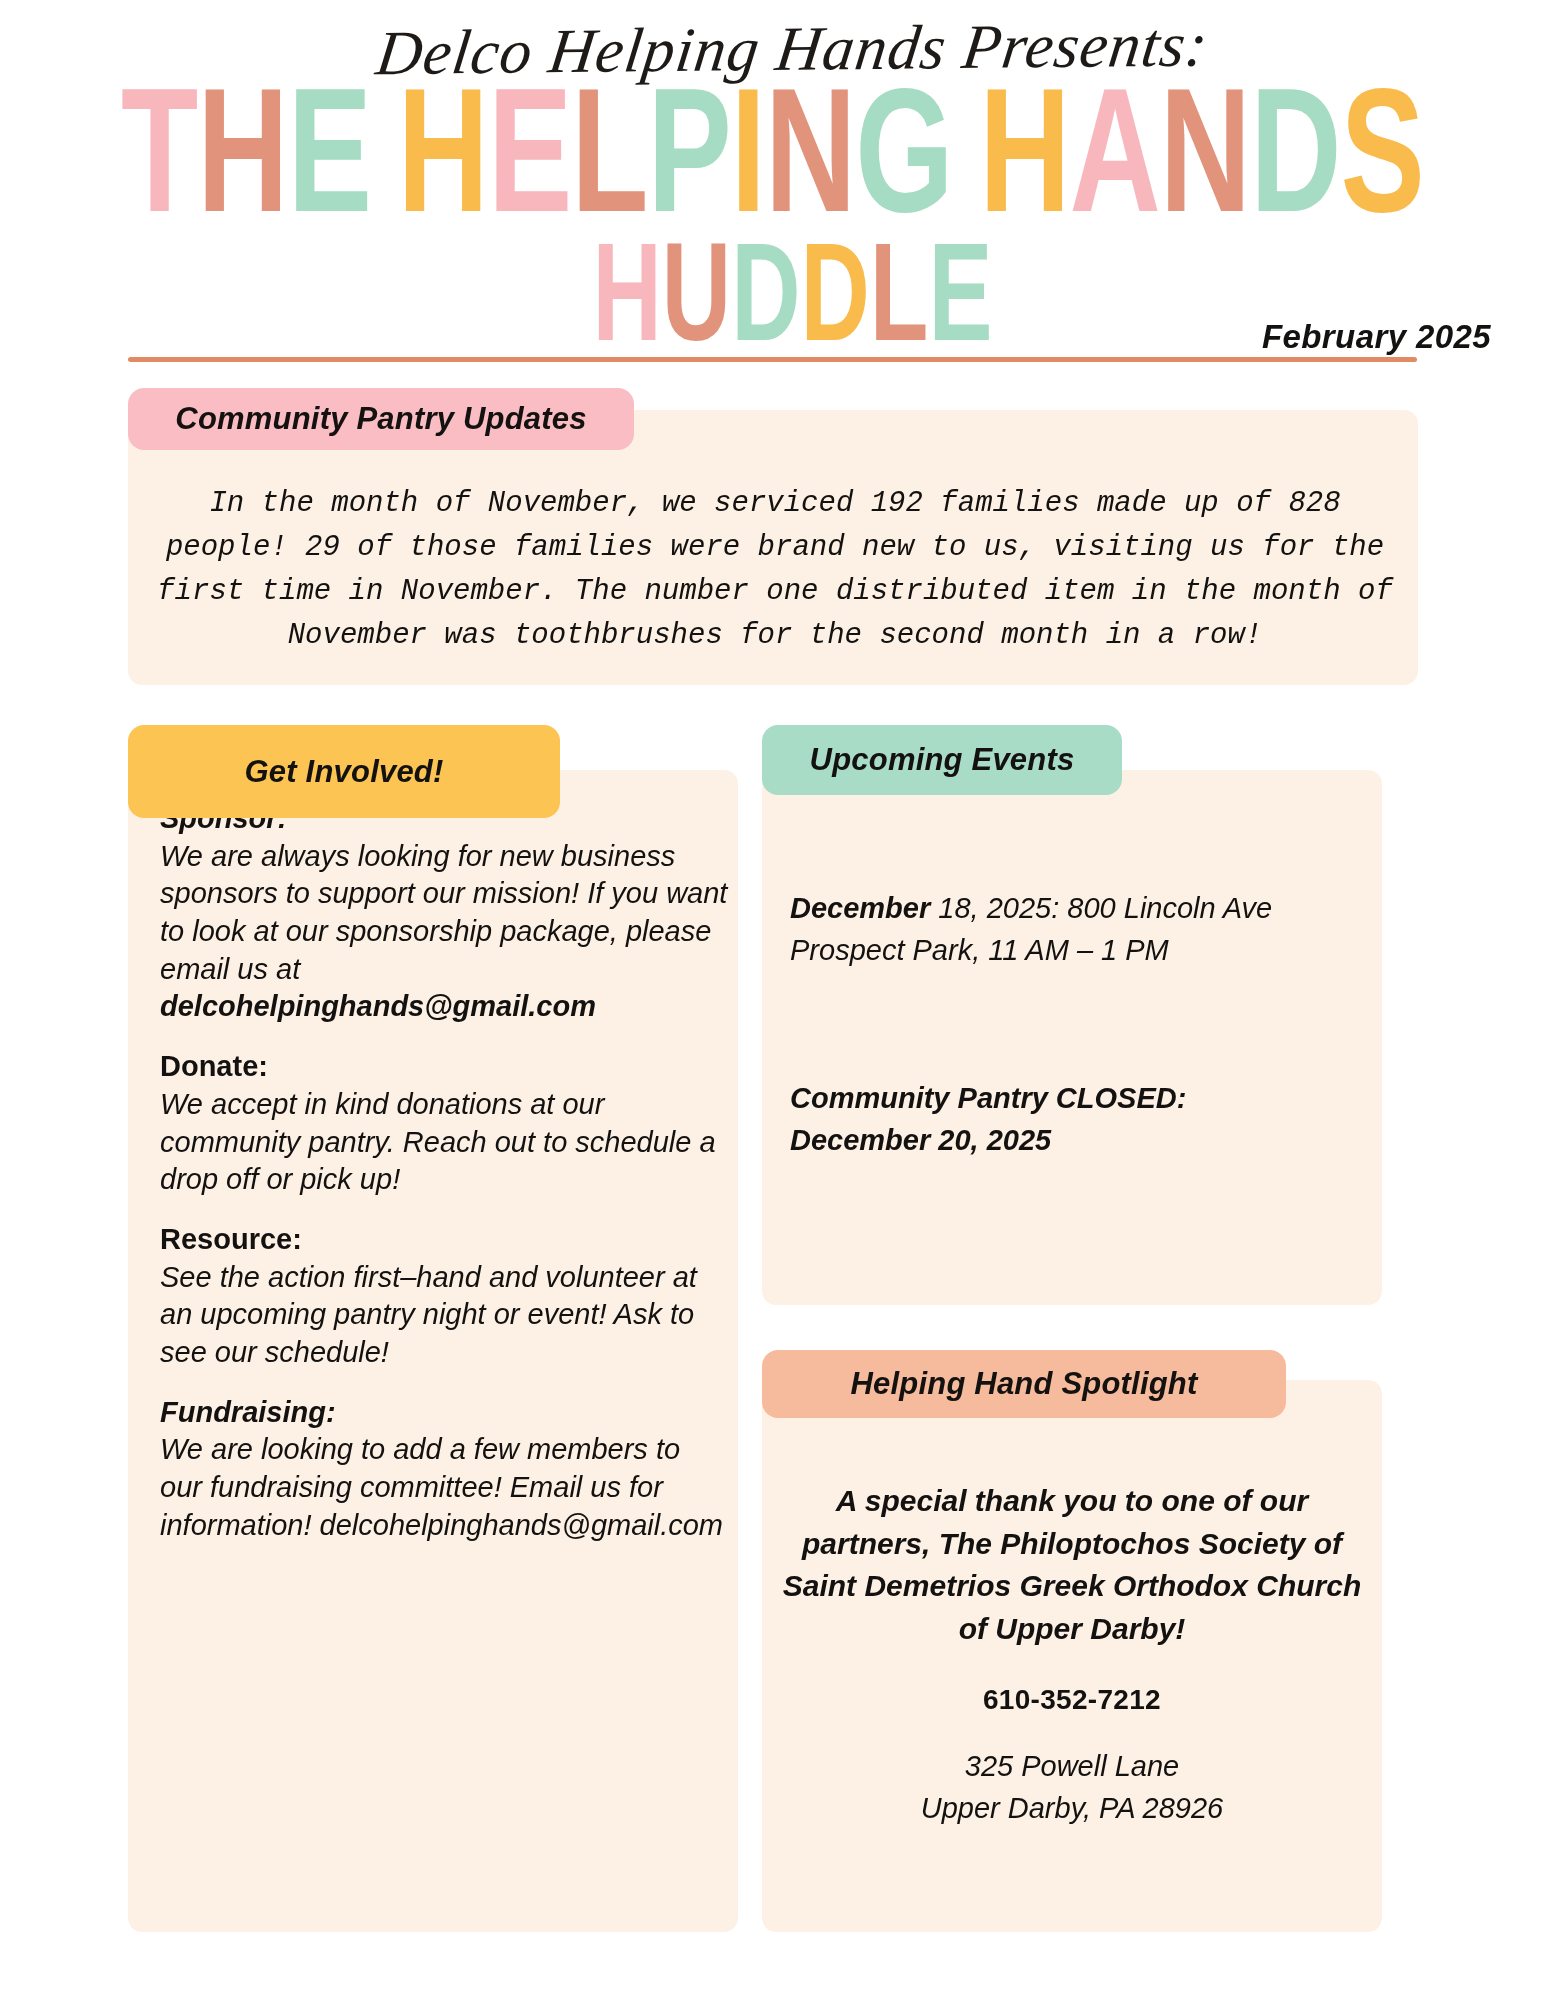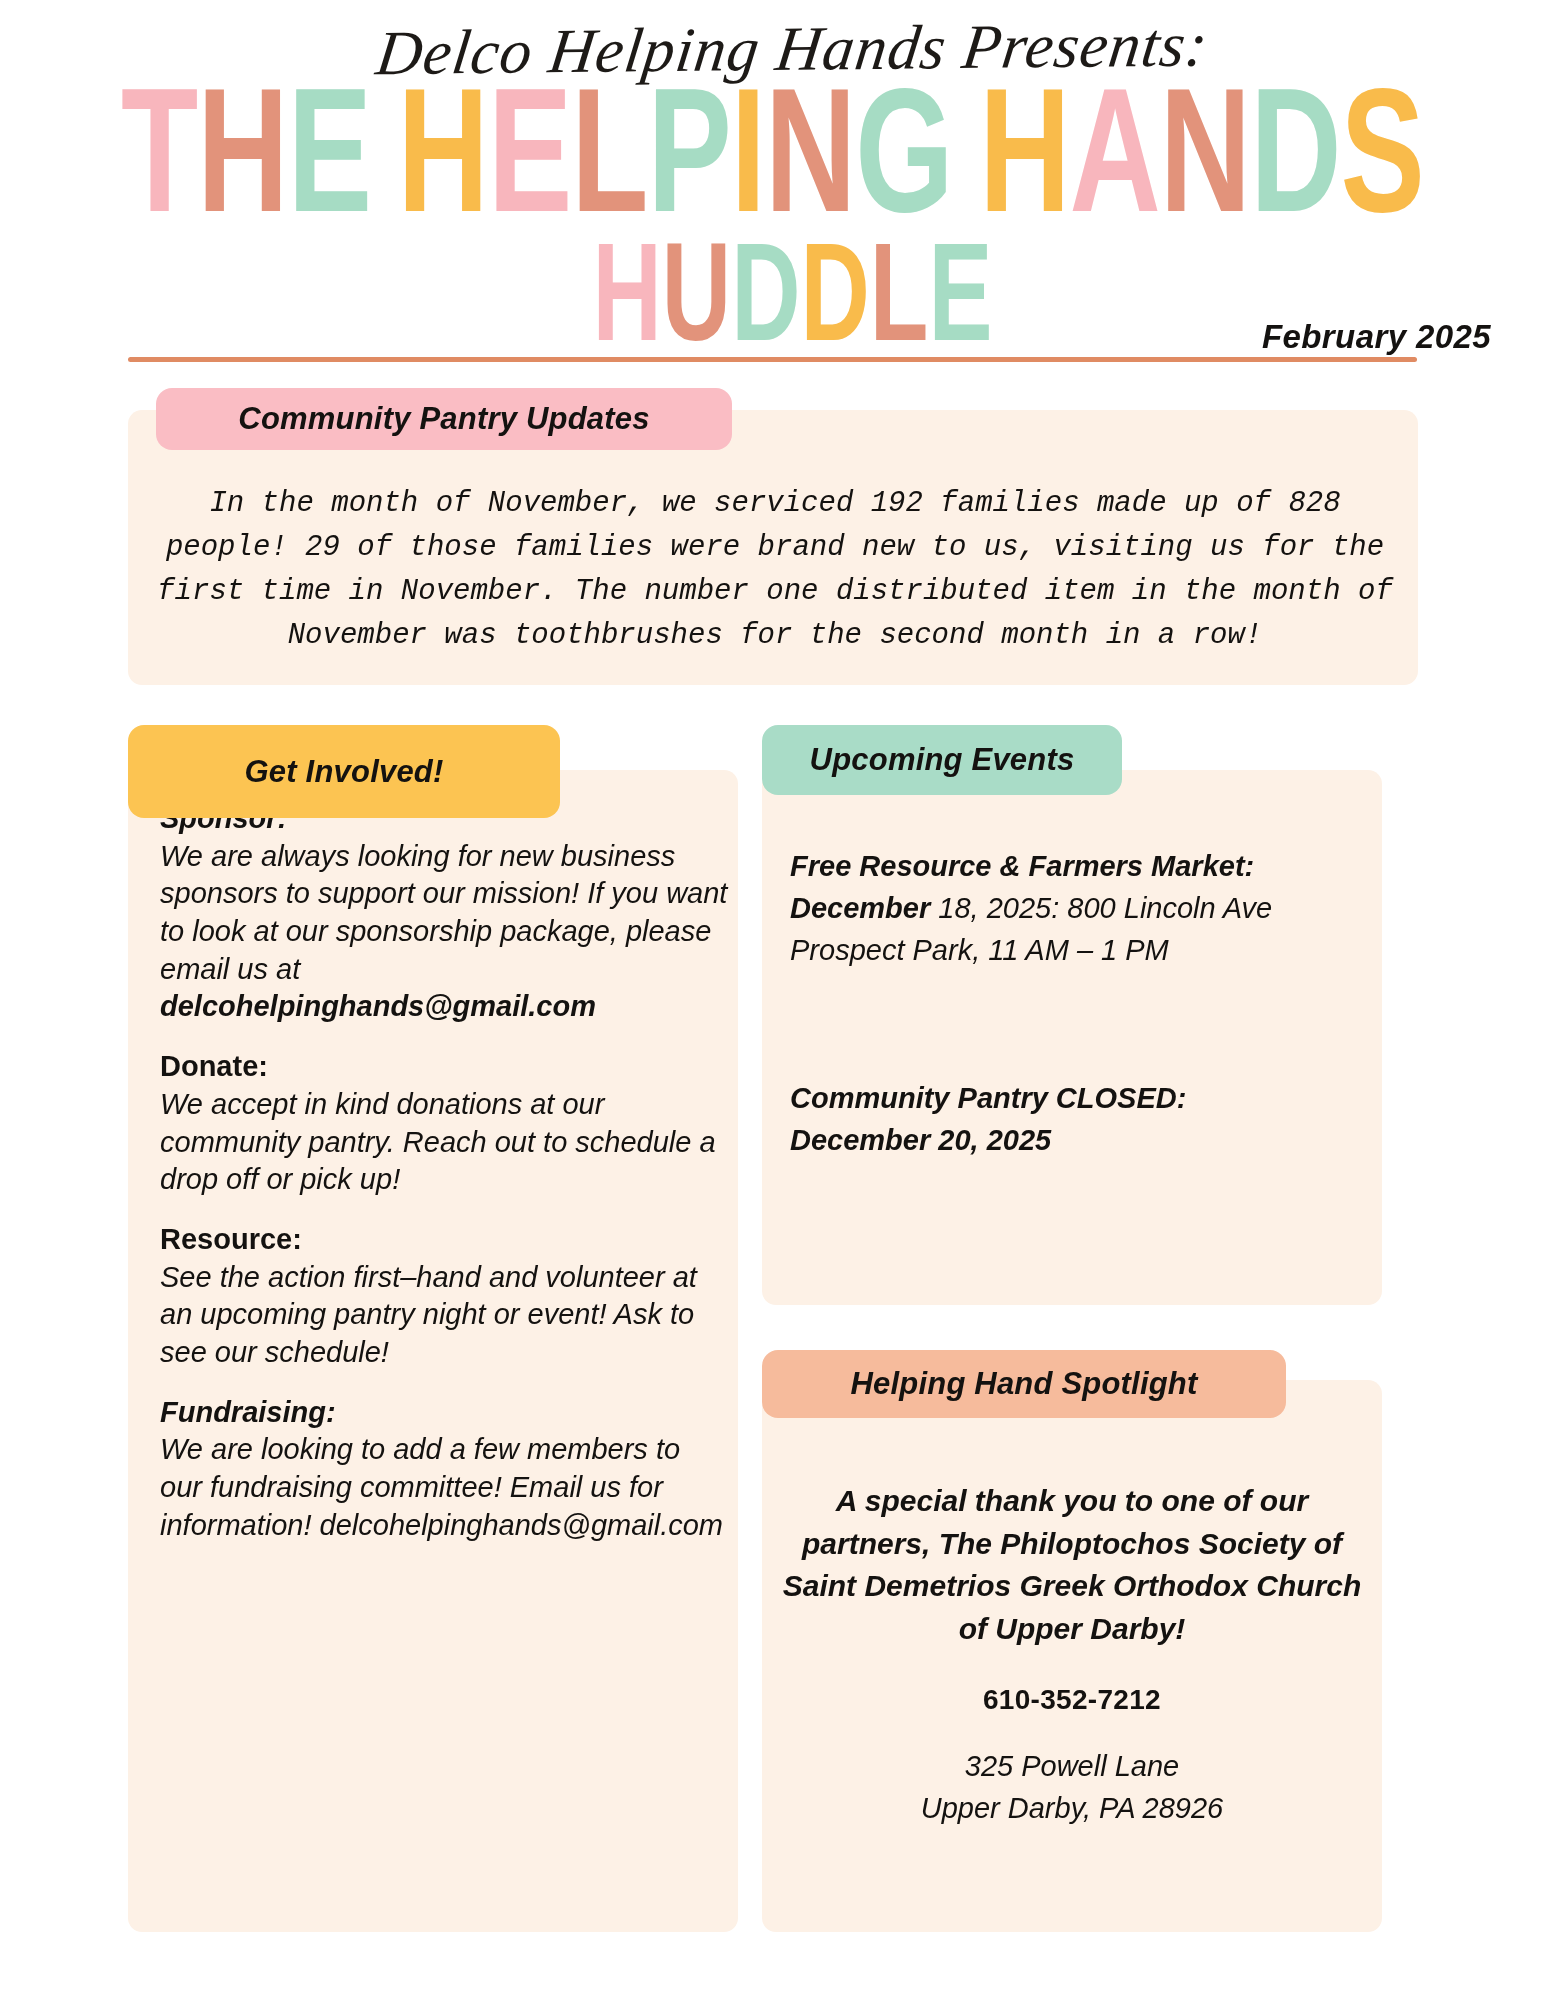--- a/index.html
+++ b/index.html
@@ -121,21 +121,21 @@
   }
 
   .tag-pink  { background: #fabdc4; }
   .tag-gold  { background: #fcc košile; }
   .tag-gold  { background: #fcc452; }
   .tag-mint  { background: #a9dcc7; }
   .tag-peach { background: #f6bb9c; }
 
   
   #pantry-card  { left: 128px; top: 410px; width: 1290px; height: 275px; }
-  #pantry-tag   { left: 128px; top: 388px; width: 576px; height: 62px; margin-left: 28px; }
+  #pantry-tag   { left: 128px; top: 388px; width: 506px; height: 62px; }
   #pantry-body {
     position: absolute;
     left: 150px; top: 482px; width: 1250px;
     text-align: center;
     font-family: Liberation Mono, monospace;
     font-style: italic;
     font-size: 29px;
     line-height: 1.52;
     color: #141210;
   }
@@ -237,21 +237,21 @@
       </p>
       <p>
         <span class="sub-i">Fundraising:</span>
         <span class="txt-i">We are looking to add a few members to our fundraising committee! Email us for information! delcohelpinghands@gmail.com</span>
       </p>
     </div>
 
   <div class="card" id="events-card"></div>
   <div class="tag tag-mint" id="events-tag">Upcoming Events</div>
   <div id="events-body">
-      <div class="evt"><span class="evt-title">Free Resource &amp; Farmers Market:</span><br><span class="evt-title">December</span><span class="evt-det"> 18, 2025: 800 Lincoln Ave Prospect Park, 11 AM – 1 PM</span></div>
+      <div class="evt"><br><span class="evt-title">December</span><span class="evt-det"> 18, 2025: 800 Lincoln Ave Prospect Park, 11 AM – 1 PM</span></div>
       <div class="evt"><span class="evt-title">Community Pantry CLOSED:</span><br><span class="evt-title">December 20, 2025</span></div>
     </div>
 
   <div class="card" id="spot-card"></div>
   <div class="tag tag-peach" id="spot-tag">Helping Hand Spotlight</div>
   <div id="spot-body">
     <div class="spot-thanks">A special thank you to one of our partners, The Philoptochos Society of Saint Demetrios Greek Orthodox Church of Upper Darby!</div>
     <div class="spot-phone">610-352-7212</div>
     <div class="spot-addr">
       <span>325 Powell Lane</span><br>

